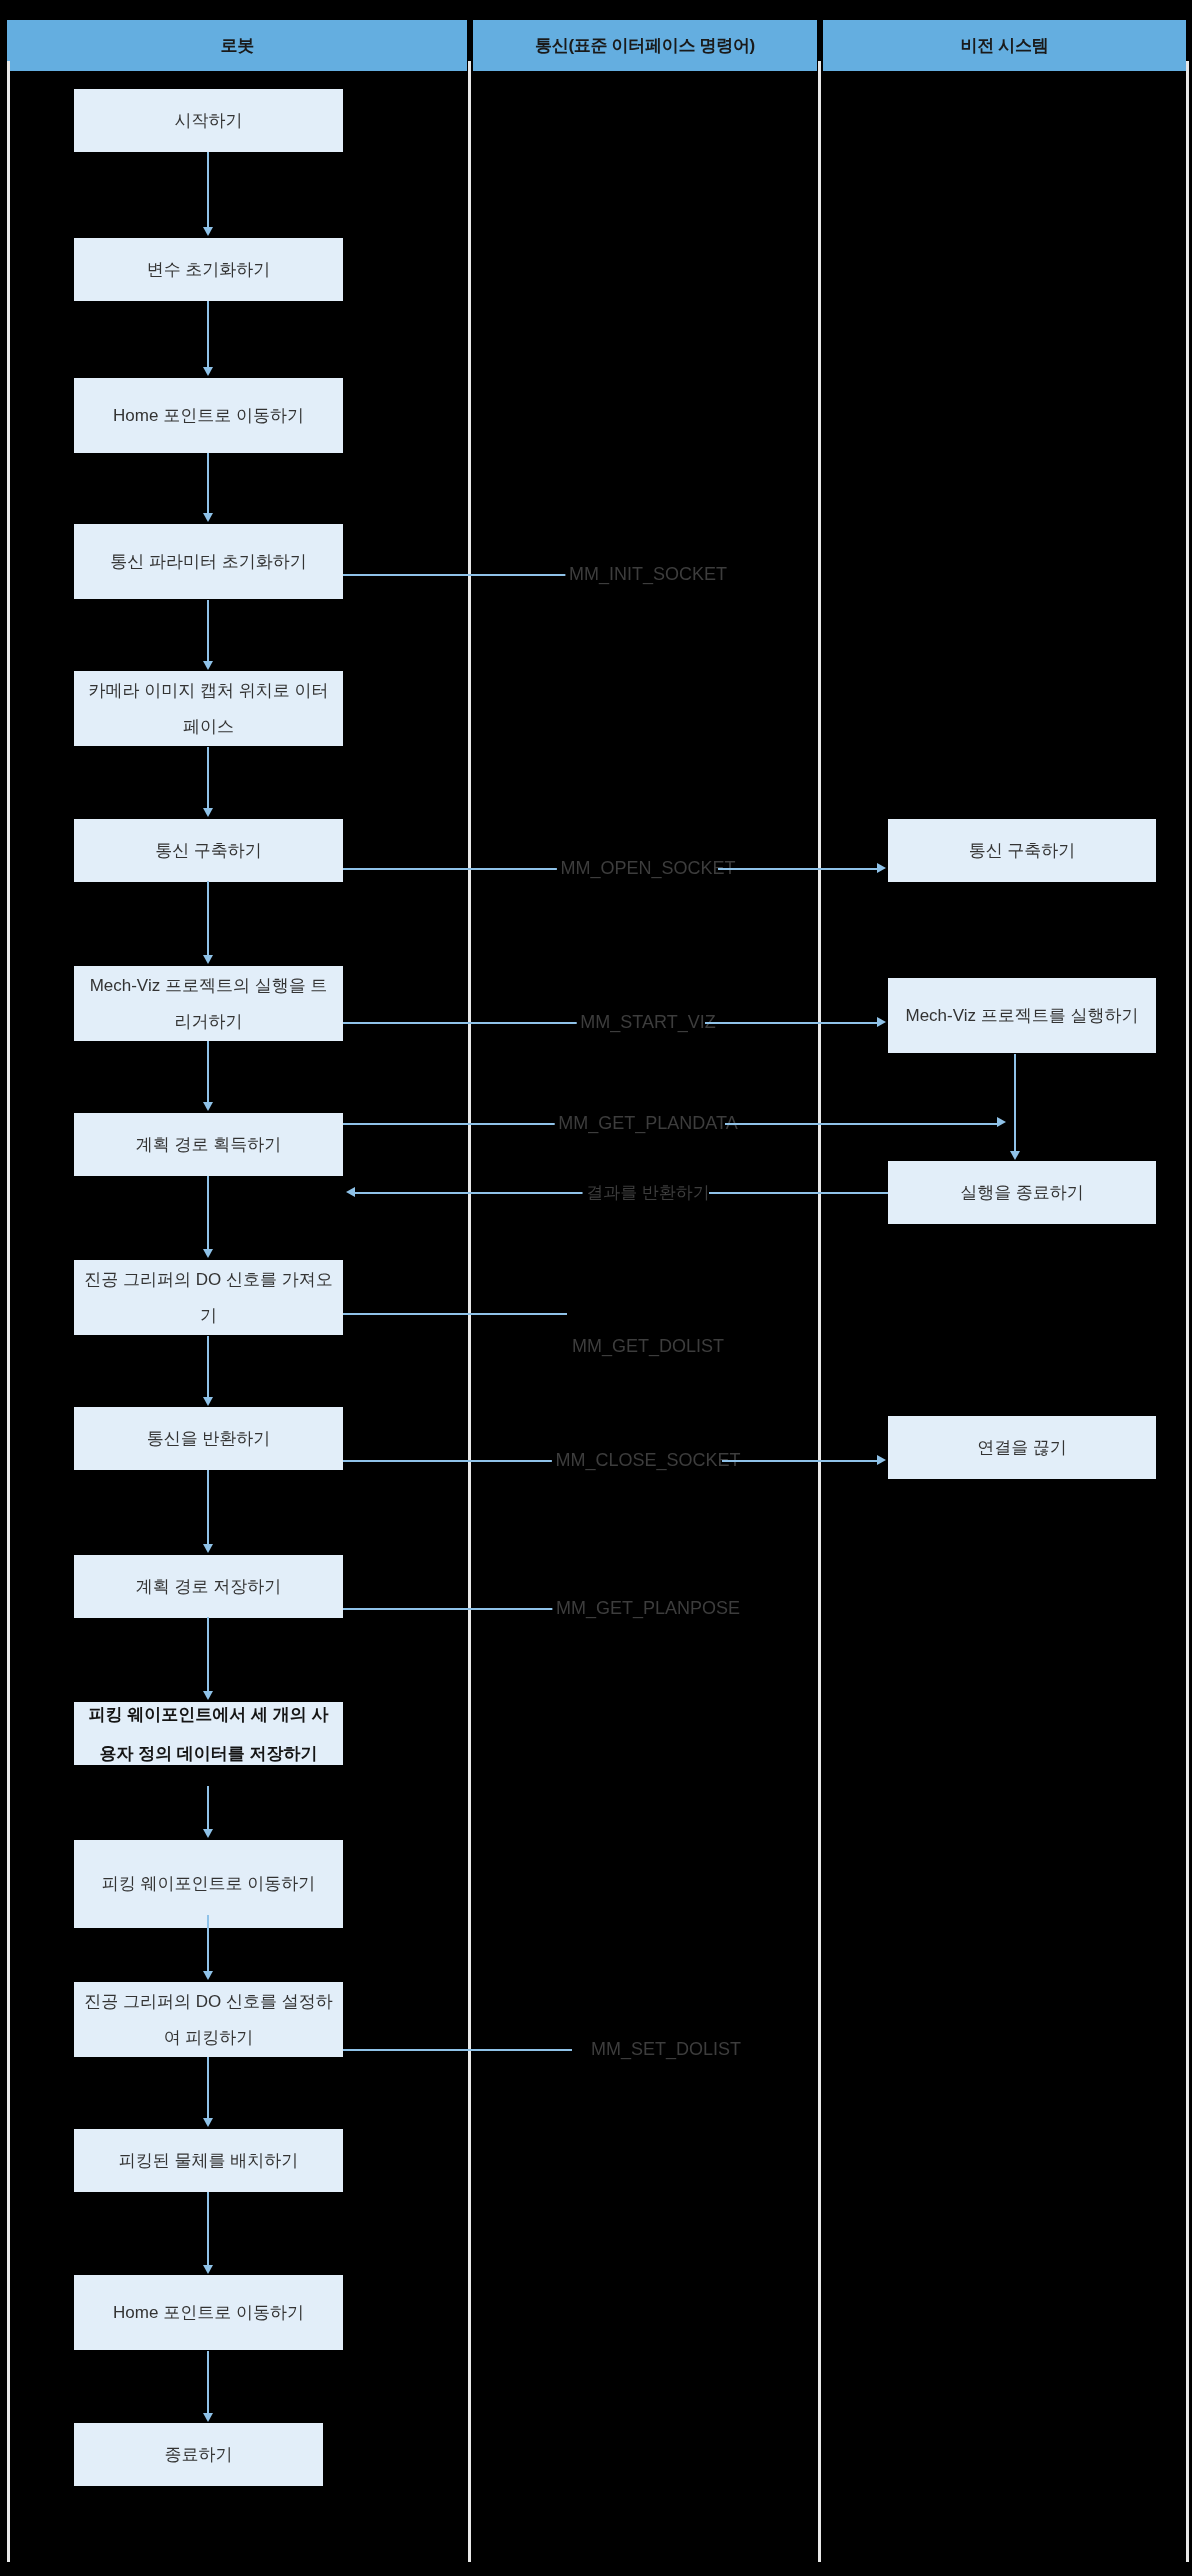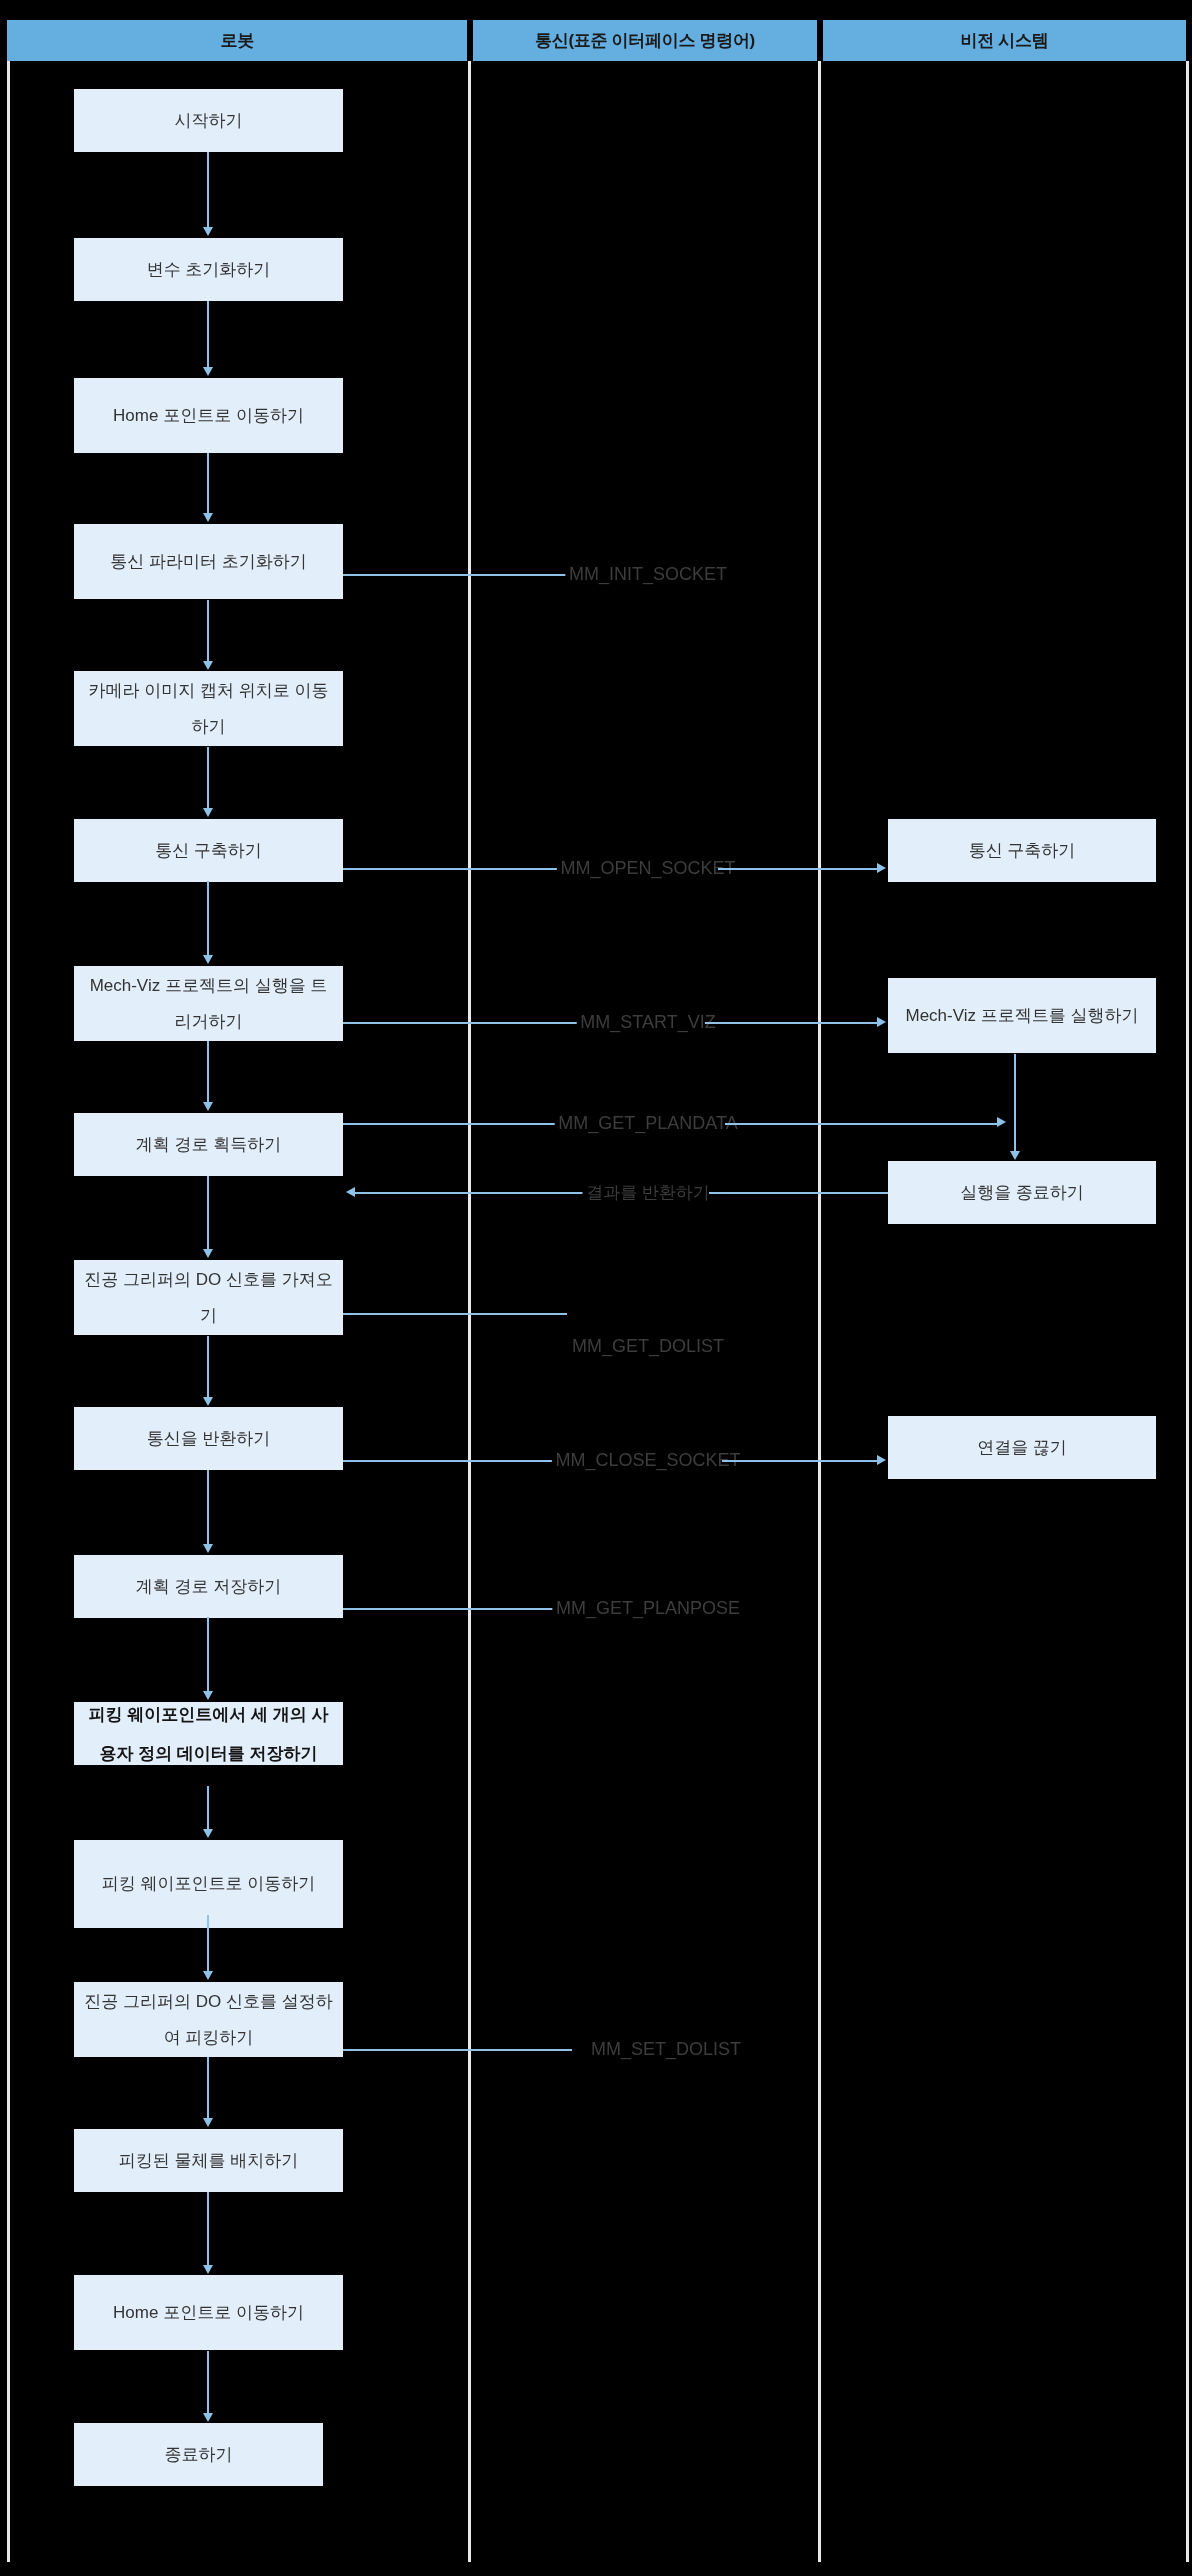--- a/index.html
+++ b/index.html
@@ -21,21 +21,21 @@
   .lane-header-band {
     position: absolute;
     left: 0;
     top: 20px;
     width: 1193px;
     height: 41px;
   }
   .lane-header {
     position: absolute;
     top: 0;
-    height: 41px;
+    height: 51px;
     background: #64aee0;
     color: #1a1a1a;
     font-weight: bold;
     font-size: 17px;
     display: flex;
     align-items: center;
     justify-content: center;
     text-align: center;
     box-sizing: border-box;
     letter-spacing: -0.3px;
@@ -143,21 +143,21 @@
 
   <div class="lane-divider d0"></div>
   <div class="lane-divider d1"></div>
   <div class="lane-divider d2"></div>
   <div class="lane-divider d3"></div>
 
   <div class="node" style="left:74px;  top:89px;  width:269px; height:63px;">시작하기</div>
   <div class="node" style="left:74px;  top:238px; width:269px; height:63px;">변수 초기화하기</div>
   <div class="node" style="left:74px;  top:378px; width:269px; height:75px;">Home 포인트로 이동하기</div>
   <div class="node" style="left:74px;  top:524px; width:269px; height:75px;">통신 파라미터 초기화하기</div>
-  <div class="node" style="left:74px;  top:671px; width:269px; height:75px;">카메라 이미지 캡처 위치로 이동하기</div>
+  <div class="node" style="left:74px;  top:671px; width:269px; height:75px;">카메라 이미지 캡처 위치로 이터페이스</div>
   <div class="node" style="left:74px;  top:819px; width:269px; height:63px;">통신 구축하기</div>
   <div class="node" style="left:74px;  top:966px;width:269px; height:75px;">Mech-Viz 프로젝트의 실행을 트리거하기</div>
   <div class="node" style="left:74px;  top:1113px;width:269px; height:63px;">계획 경로 획득하기</div>
   <div class="node" style="left:74px;  top:1260px;width:269px; height:75px;">진공 그리퍼의 DO 신호를 가져오기</div>
   <div class="node" style="left:74px;  top:1407px;width:269px; height:63px;">통신을 반환하기</div>
   <div class="node" style="left:74px;  top:1555px;width:269px; height:63px;">계획 경로 저장하기</div>
 
   <div class="node overflow-label" style="left:74px; top:1702px; width:269px; height:63px;">
     <span class="inner">피킹 웨이포인트에서 세 개의 사용자 정의 데이터를 저장하기</span>
   </div>

